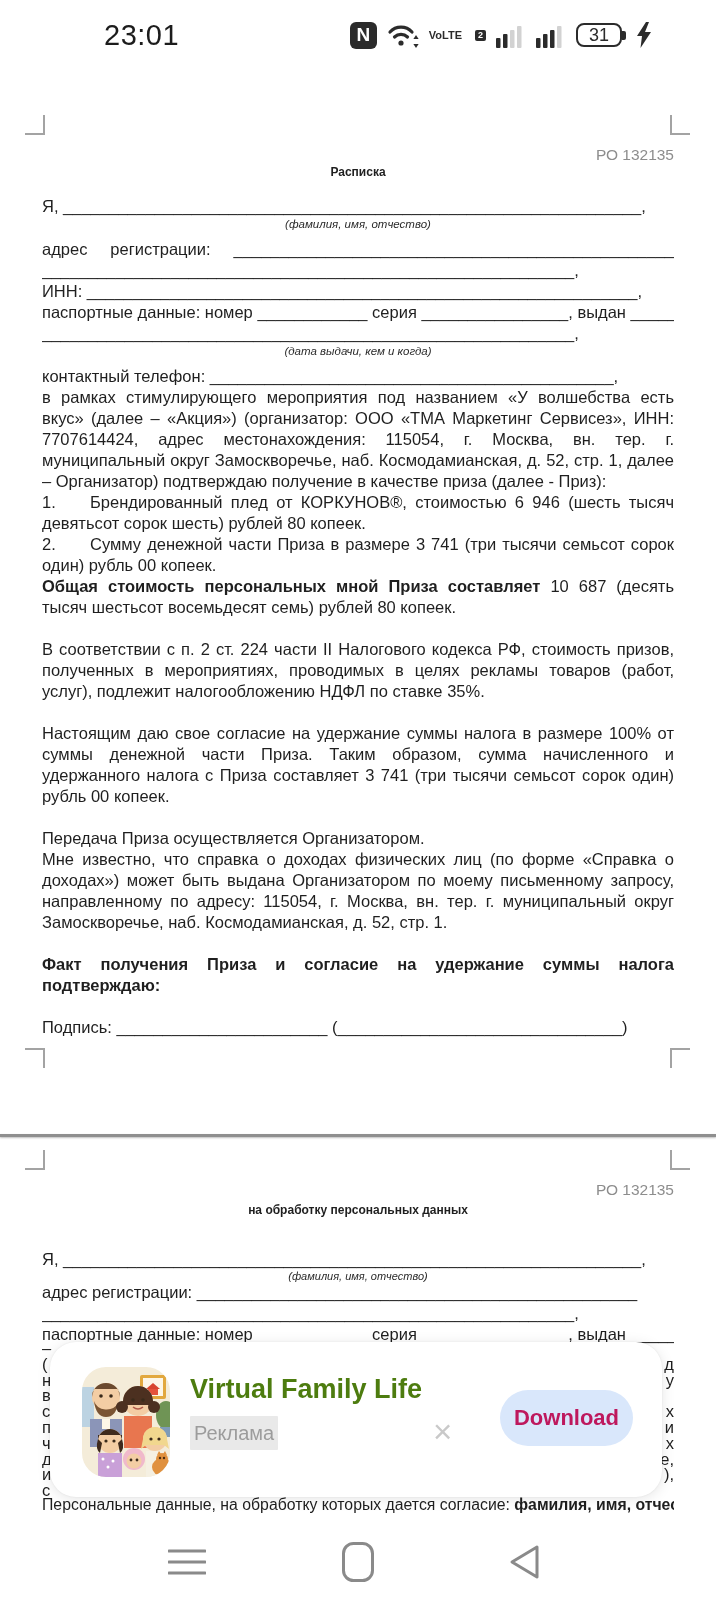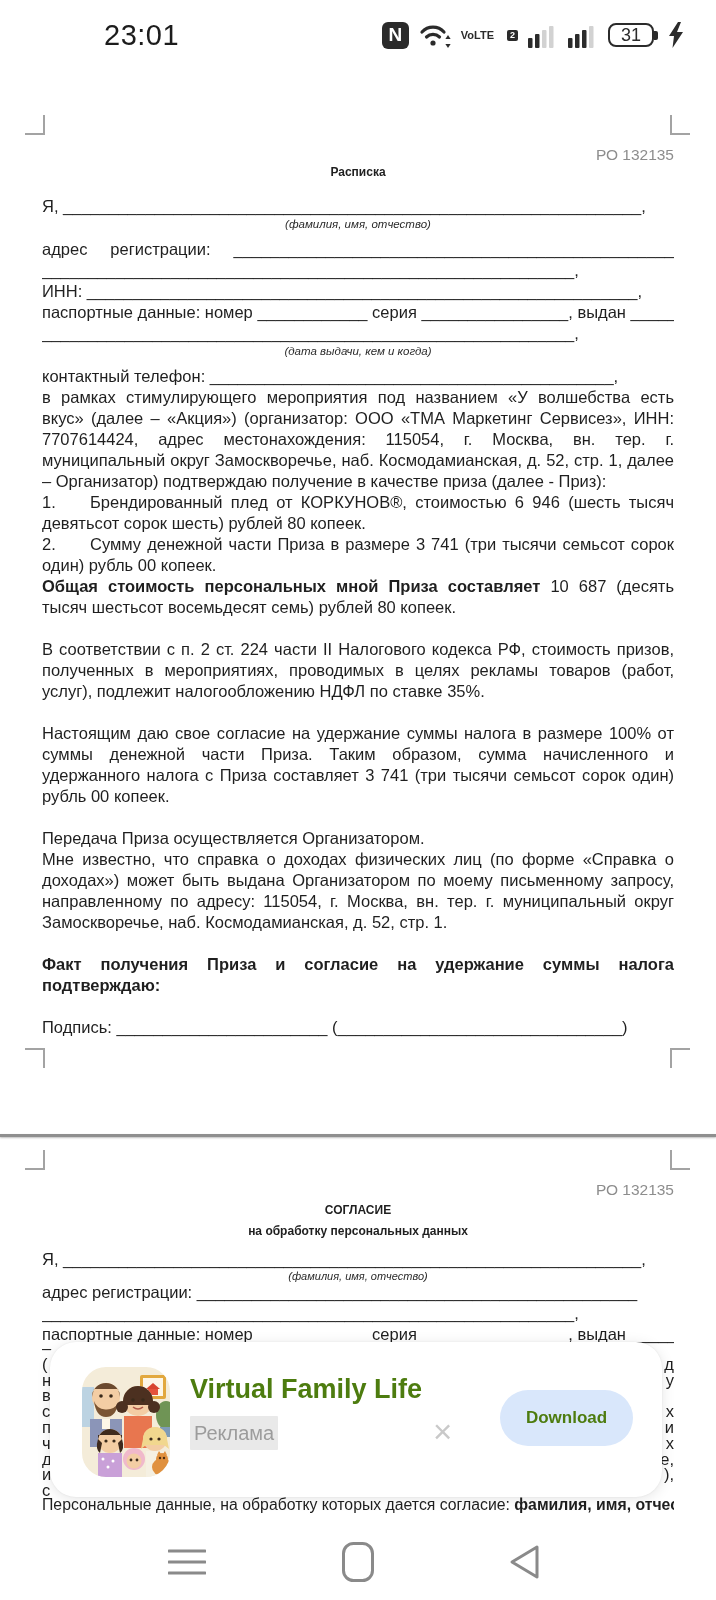--- a/index.html
+++ b/index.html
@@ -4,21 +4,21 @@
 <style>
   * { margin:0; padding:0; box-sizing:border-box; }
   html,body { width:716px; height:1600px; }
   body {
     position:relative; background:#ffffff; overflow:hidden;
     font-family:"Liberation Sans", sans-serif; color:#1f1f1f;
   }
   
   .statusbar { position:absolute; top:0; left:0; right:0; height:64px;
     display:flex; align-items:center; justify-content:space-between;
-    padding:6px 32px 0 104px; }
+    padding:6px 64px 0 104px; }
   .time { font-size:29px; font-weight:500; letter-spacing:.5px; color:#1c1c1c; }
   .sicons { display:flex; align-items:center; gap:10px; }
   .nfc { width:27px; height:27px; background:#2b2b2b; border-radius:6px;
     color:#fff; font-weight:bold; font-size:19px; display:flex; align-items:center; justify-content:center; }
   .volte { display:flex; line-height:11px; font-size:11px; font-weight:bold; color:#2b2b2b; }
   .volte .l2 { display:flex; align-items:center; gap:13px;justify-content:space-between; }
   .volte-badge { display:inline-block; width:11px; height:11px; background:#2b2b2b; color:#fff;
     font-size:9px; line-height:11px; text-align:center; border-radius:2px; font-weight:bold; }
   .battery { display:flex; align-items:center; }
   .batt-body { width:46px; height:24px; border:2.5px solid #2b2b2b; border-radius:8px;
@@ -56,21 +56,21 @@
     background:#fff; border-radius:26px; z-index:5;
     box-shadow:0 2px 14px rgba(0,0,0,.10), 0 0 2px rgba(0,0,0,.08); }
   .ad-icon { position:absolute; top:25px; left:32px; width:88px; height:110px;
     border-radius:24px; overflow:hidden; }
   .ad-title { position:absolute; top:32px; left:140px; font-size:27px; font-weight:600; color:#4d7c0f; }
   .ad-badge { position:absolute; top:74px; left:140px; height:34px; padding:0 4px;
     background:#e9e9e9; color:#9c9c9c; font-size:20px; line-height:34px; border-radius:1px; }
   .ad-close { position:absolute; top:72px; left:383px; font-size:33px; color:#c9c9c9;
     font-weight:300; line-height:36px; }
   .ad-btn { position:absolute; top:48px; left:450px; width:133px; height:56px;
-    background:#d9e7fb; color:#4d7c0f; font-size:17px; font-weight:600;
+    background:#d9e7fb; color:#be185d; font-size:22px; font-weight:600;
     border:none; border-radius:28px; display:flex; align-items:center; justify-content:center; }
   
   .navbar { position:absolute; bottom:0; left:0; right:0; height:80px; background:#fff; }
   .navbtn { position:absolute; top:22px; width:40px; height:40px;
     display:flex; align-items:center; justify-content:center; background:none; border:none; }
 </style>
 </head>
 <body>
 
 <div class="statusbar">
@@ -147,21 +147,20 @@
     <div class="line mt">Подпись: _______________________ (_______________________________)</div>
   </div>
 
   <div class="divider" style="top:1070px;"></div>
 
   <div class="mark m-rb" style="top:1086px; left:25px;"></div>
   <div class="mark m-lb" style="top:1086px; right:26px;"></div>
 
   <div class="docnum" style="top:1117px;">РО 132135</div>
   <div class="doctitle" style="top:1136px; line-height:21px;">
-    <div>СОГЛАСИЕ</div>
     <div>на обработку персональных данных</div>
   </div>
 
   <div class="body-flow" style="top:1185px;">
     <div class="line">Я, _______________________________________________________________,</div>
     <div class="caption" style="font-size:11px; line-height:12px;">(фамилия, имя, отчество)</div>
     <div class="line">адрес регистрации: ________________________________________________</div>
     <div class="line">__________________________________________________________,</div>
     <div class="line">паспортные данные: номер ____________ серия ________________, выдан ________</div>
   </div>

